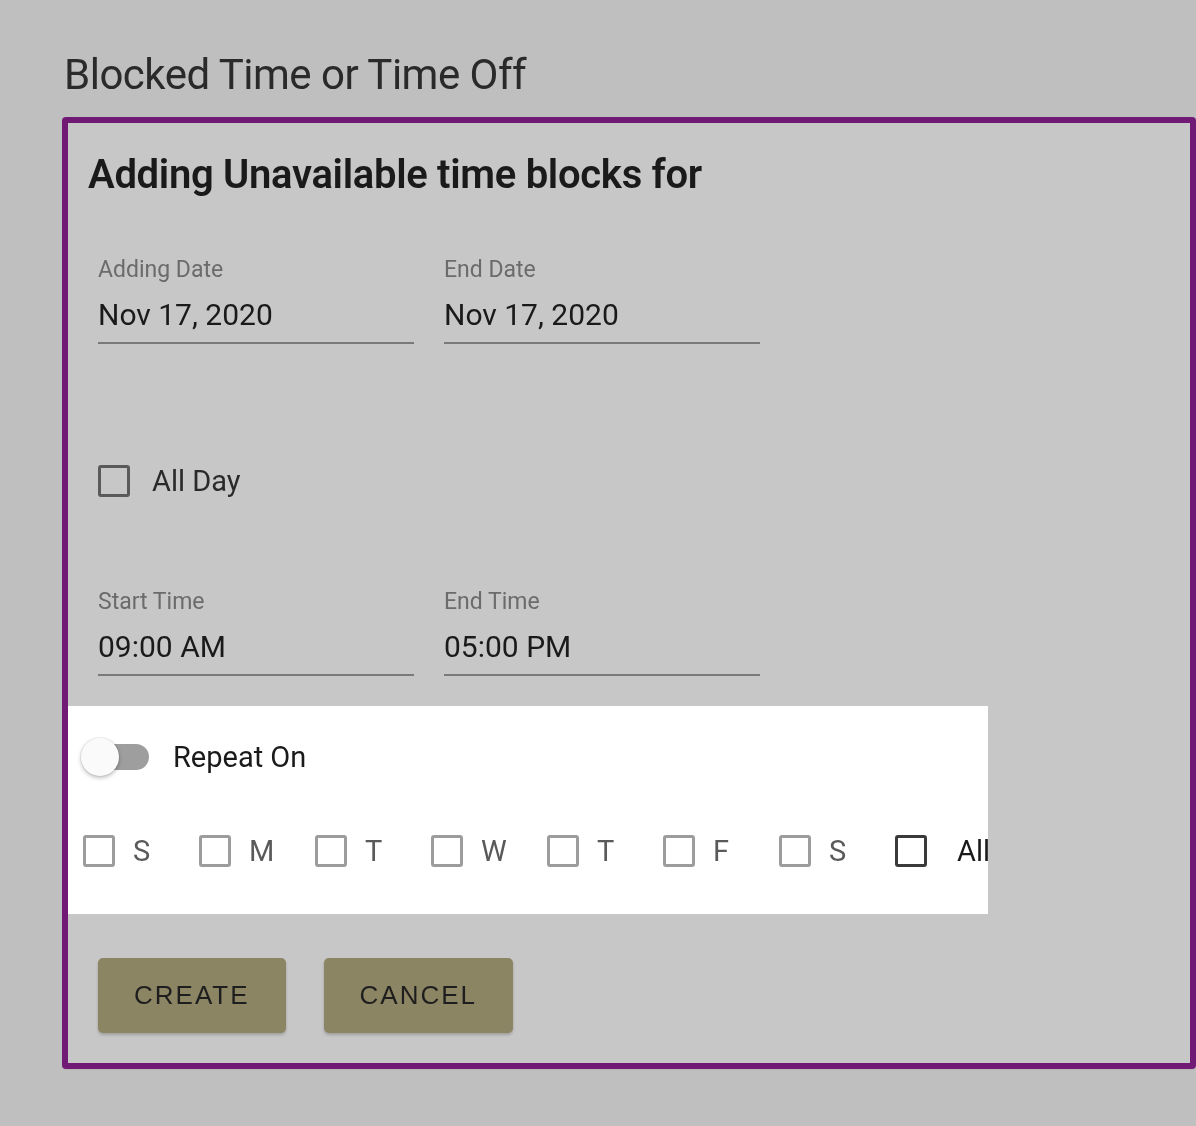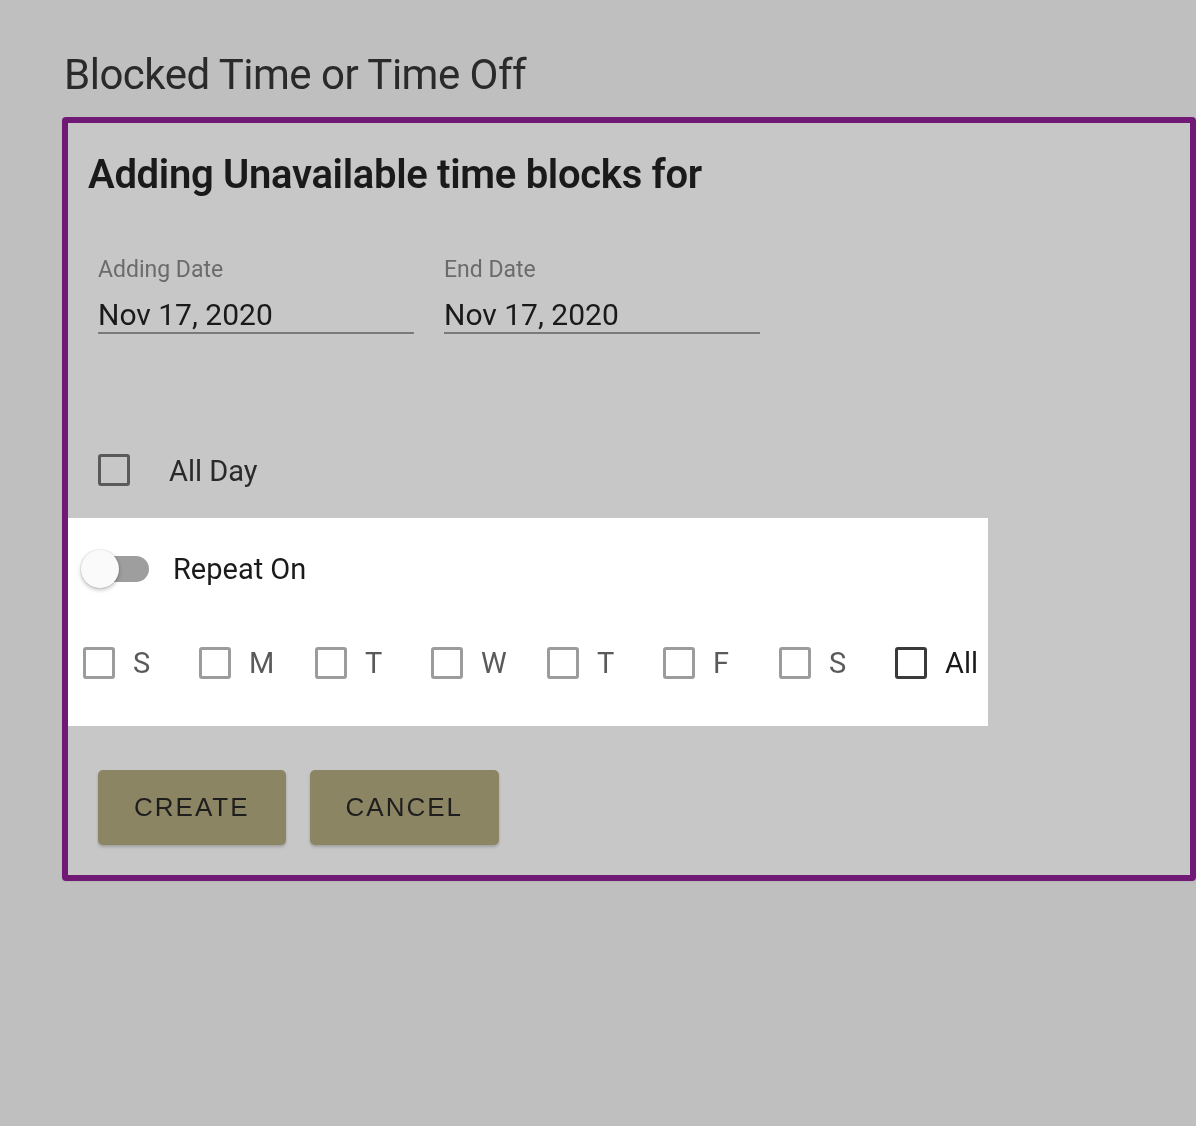--- a/index.html
+++ b/index.html
@@ -47,25 +47,27 @@
     width: 316px;
   }
   .field-label {
     font-size: 23px;
     color: #6b6b6b;
     margin-bottom: 14px;
   }
   .field-value {
     font-size: 30px;
     color: #1a1a1a;
+    padding-bottom: 10px;
     border-bottom: 2px solid #7a7a7a;
   }
   .allday-row {
     display: flex;
-    gap: 39px;
+    align-items: center;
+    gap: 22px;
     padding: 120px 0 0 30px;
   }
   .checkbox {
     width: 32px;
     height: 32px;
     border: 3px solid #5a5a5a;
     border-radius: 3px;
     background: transparent;
     cursor: pointer;
   }
@@ -129,24 +131,25 @@
     gap: 18px;
     margin-right: 20px;
   }
   .day-label {
     font-size: 29px;
     color: #5a5a5a;
     min-width: 26px;
   }
   .day-label.all {
     color: #1a1a1a;
+    margin-left: 12px;
   }
   .button-row {
     display: flex;
-    gap: 24px;
+    gap: 38px;
     padding: 44px 0 0 30px;
   }
   .btn {
     background: #8c8564;
     color: #1e1e1e;
     border: none;
     border-radius: 5px;
     font-size: 26px;
     font-weight: 500;
     letter-spacing: 2px;
@@ -173,20 +176,30 @@
         <span class="field-label">End Date</span>
         <span class="field-value">Nov 17, 2020</span>
       </div>
     </div>
 
     <div class="allday-row">
       <div class="checkbox"></div>
       <span class="allday-label">All Day</span>
     </div>
 
+    <div class="time-row">
+      <div class="field">
+        <span class="field-label">Start Time</span>
+        <span class="field-value">09:00 AM</span>
+      </div>
+      <div class="field">
+        <span class="field-label">End Time</span>
+        <span class="field-value">05:00 PM</span>
+      </div>
+    </div>
 
     <div class="repeat-panel">
       <div class="repeat-header">
         <div class="toggle">
           <div class="toggle-knob"></div>
         </div>
         <span class="repeat-label">Repeat On</span>
       </div>
 
       <div class="days-row">

